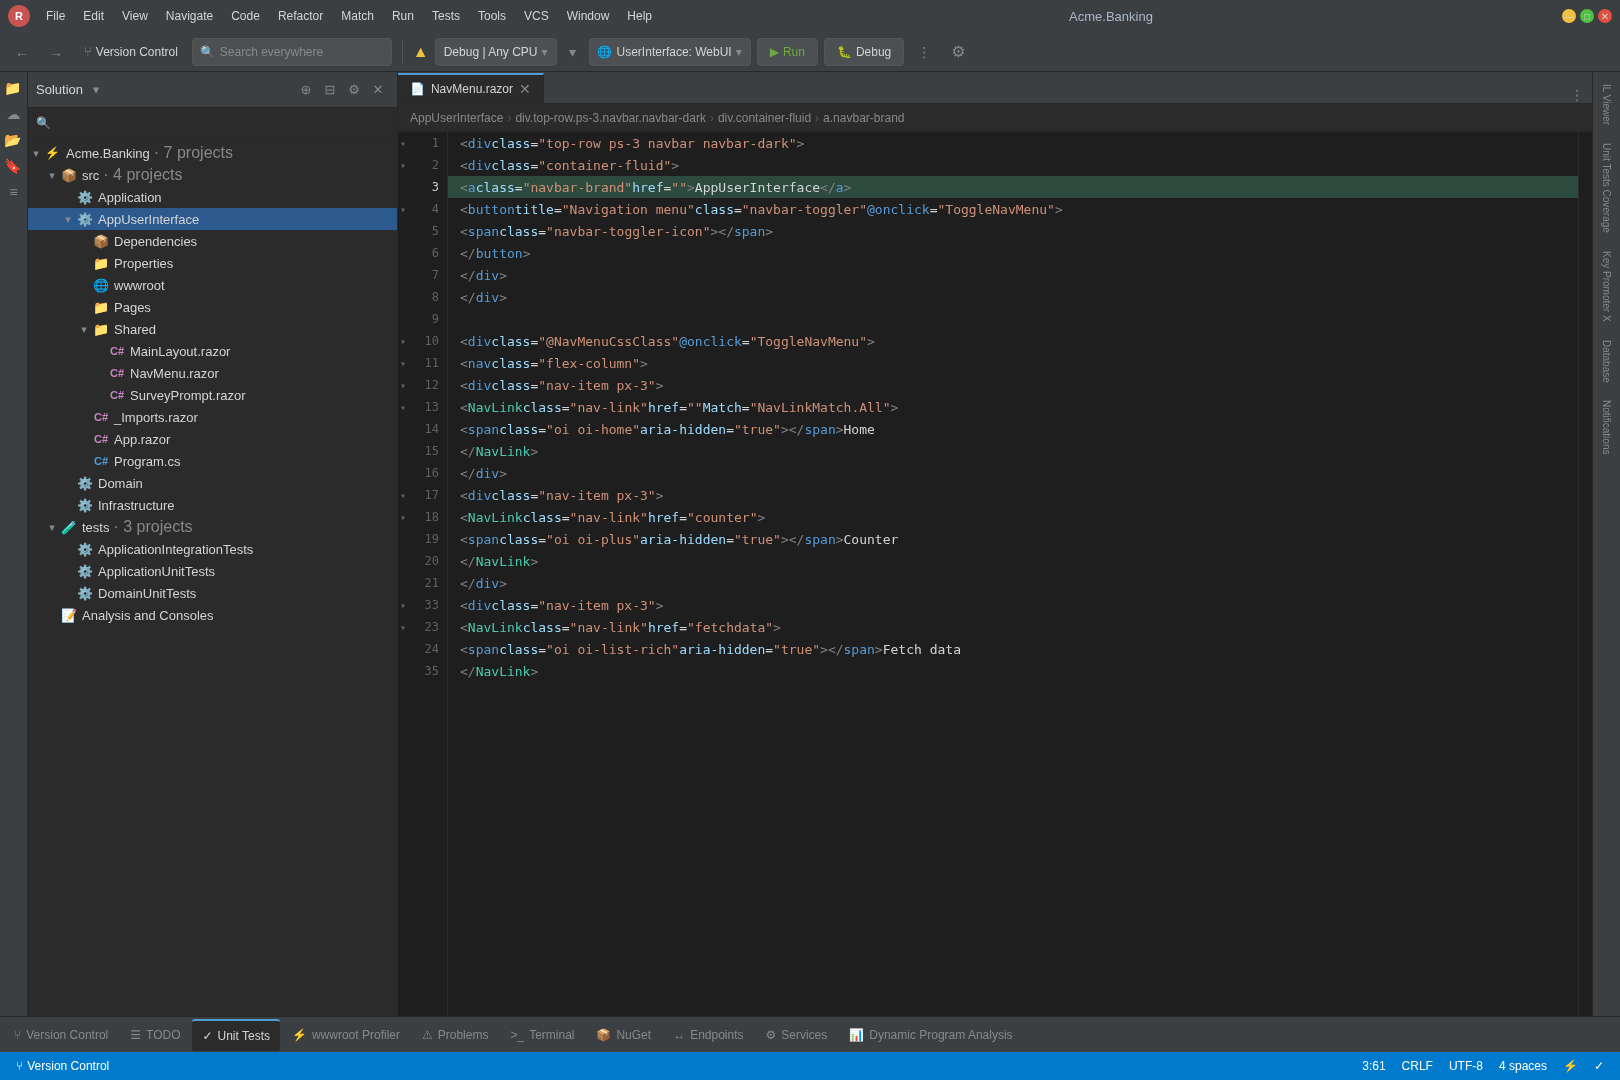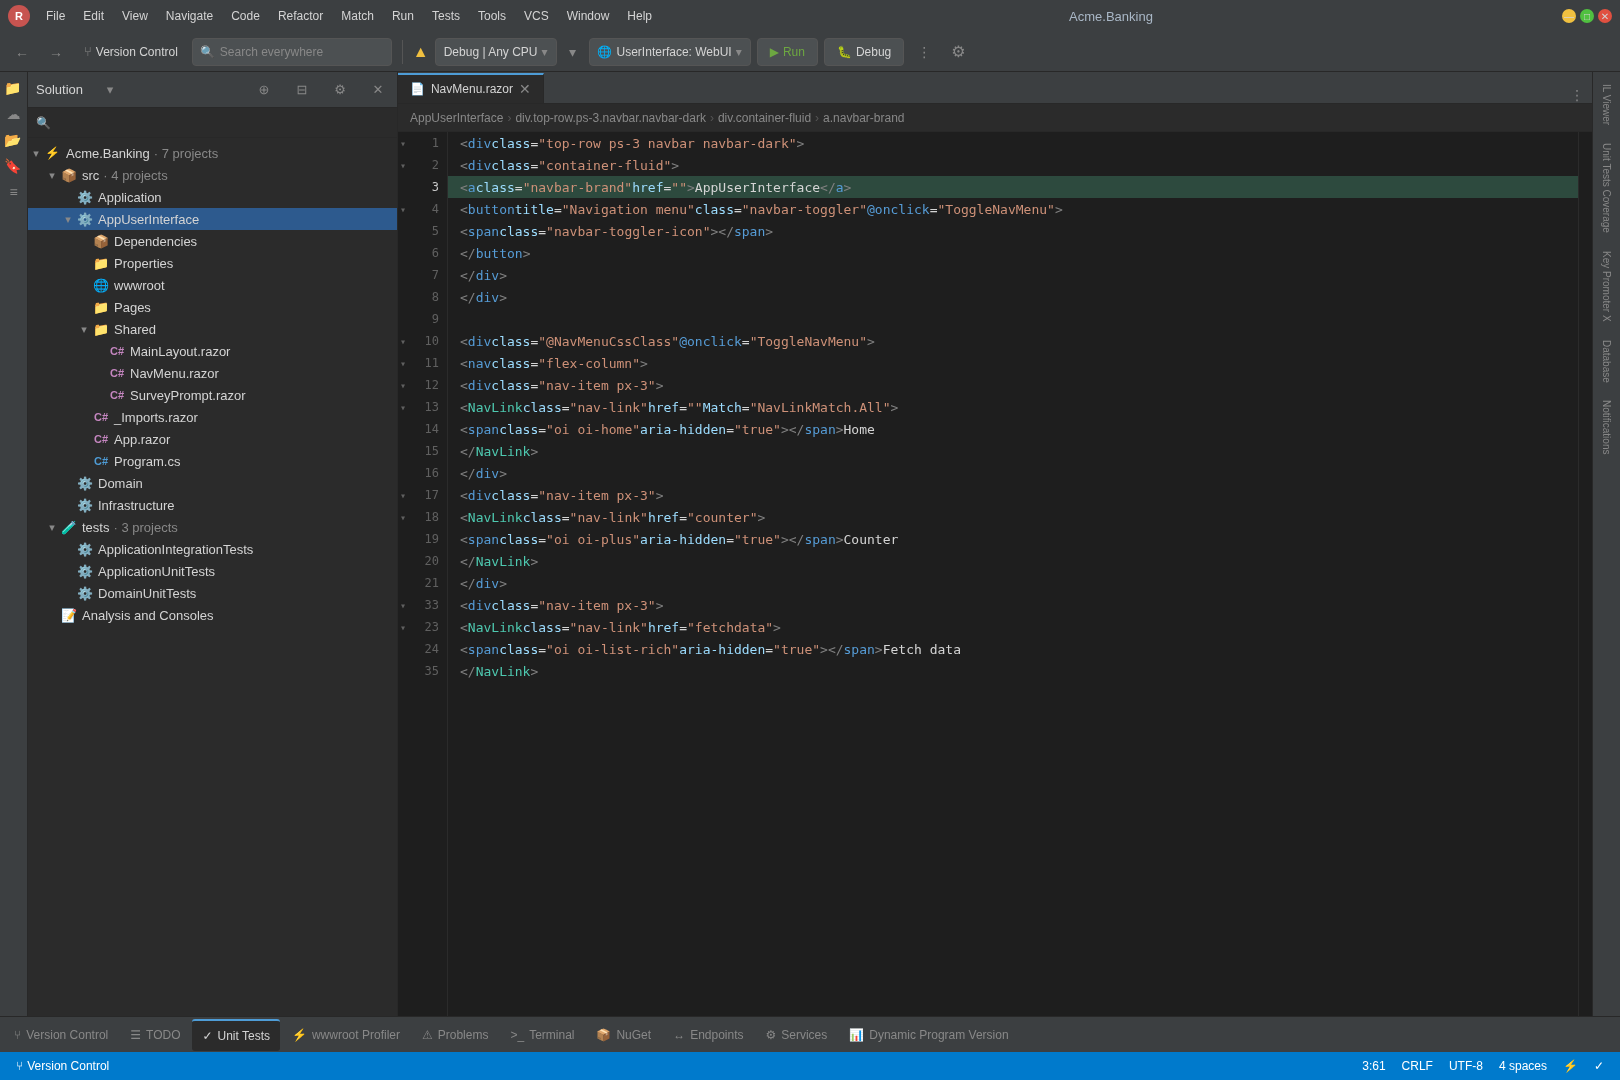--- a/index.html
+++ b/index.html
@@ -32,32 +32,32 @@
     
     .main { flex: 1; display: flex; overflow: hidden; }
 
     
     .left-icons { width: 28px; background: #3c3f41; display: flex; flex-direction: column; align-items: center; padding: 4px 0; gap: 2px; border-right: 1px solid #282828; }
     .left-icon { width: 24px; height: 24px; display: flex; align-items: center; justify-content: center; color: #888; cursor: pointer; border-radius: 3px; font-size: 14px; }
     .left-icon.active { color: #d4d4d4; }
 
     
     .solution-panel { width: 370px; background: #2b2b2b; border-right: 1px solid #282828; display: flex; flex-direction: column; flex-shrink: 0; }
-    .panel-header { height: 36px; background: #3c3f41; display: flex; align-items: center; padding: 0 8px; gap: 16px; border-bottom: 1px solid #282828; }
+    .panel-header { height: 36px; background: #3c3f41; display: flex; align-items: center; padding: 0 8px; gap: 2px; border-bottom: 1px solid #282828; }
     .panel-header-btn { width: 22px; height: 22px; background: transparent; border: none; color: #888; cursor: pointer; display: flex; align-items: center; justify-content: center; border-radius: 3px; font-size: 13px; }
     .panel-search { height: 30px; padding: 4px 8px; background: #2b2b2b; border-bottom: 1px solid #282828; display: flex; align-items: center; gap: 4px; }
     .panel-search-icon { color: #888; font-size: 12px; }
     .tree { flex: 1; overflow-y: auto; padding: 4px 0; }
     .tree-item { display: flex; align-items: center; padding: 2px 0; cursor: pointer; user-select: none; }
     .tree-item.selected { background: #2d5a8e; }
     .tree-indent { display: inline-block; width: 16px; flex-shrink: 0; }
     .tree-arrow { width: 16px; flex-shrink: 0; display: flex; align-items: center; justify-content: center; color: #888; font-size: 11px; }
     .tree-icon { width: 18px; height: 18px; flex-shrink: 0; display: flex; align-items: center; justify-content: center; margin-right: 4px; font-size: 13px; }
     .tree-label { color: #d4d4d4; font-size: 13px; white-space: nowrap; }
-    .tree-badge { color: #888; font-size: 13px; margin-left: 4px; }
+    .tree-badge { color: #888; font-size: 16px; margin-left: 4px; }
 
     
     .editor-area { flex: 1; display: flex; flex-direction: column; overflow: hidden; }
     .editor-tabs { height: 32px; background: #3c3f41; display: flex; align-items: flex-end; border-bottom: 1px solid #282828; }
     .editor-tab { height: 30px; padding: 0 12px; display: flex; align-items: center; gap: 6px; cursor: pointer; border-right: 1px solid #282828; font-size: 12px; color: #888; background: #3c3f41; }
     .editor-tab.active { background: #2b2b2b; color: #d4d4d4; border-top: 2px solid #4e9cd6; }
     .editor-tab .tab-close { color: #888; font-size: 14px; cursor: pointer; }
     .editor-tabs-right { margin-left: auto; display: flex; align-items: center; gap: 4px; padding: 0 8px; }
     .tabs-right-btn { color: #888; font-size: 14px; cursor: pointer; }
 
@@ -558,21 +558,21 @@
     <div class="bottom-tab">
       <span>↔</span>
       <span>Endpoints</span>
     </div>
     <div class="bottom-tab">
       <span>⚙</span>
       <span>Services</span>
     </div>
     <div class="bottom-tab">
       <span>📊</span>
-      <span>Dynamic Program Version</span>
+      <span>Dynamic Program Analysis</span>
     </div>
   </div>
 
 <div class="status-bar">
   <div class="status-item">
     <span>⑂</span>
     <span>Version Control</span>
   </div>
   <div style="flex:1;"></div>
   <div class="status-right">

